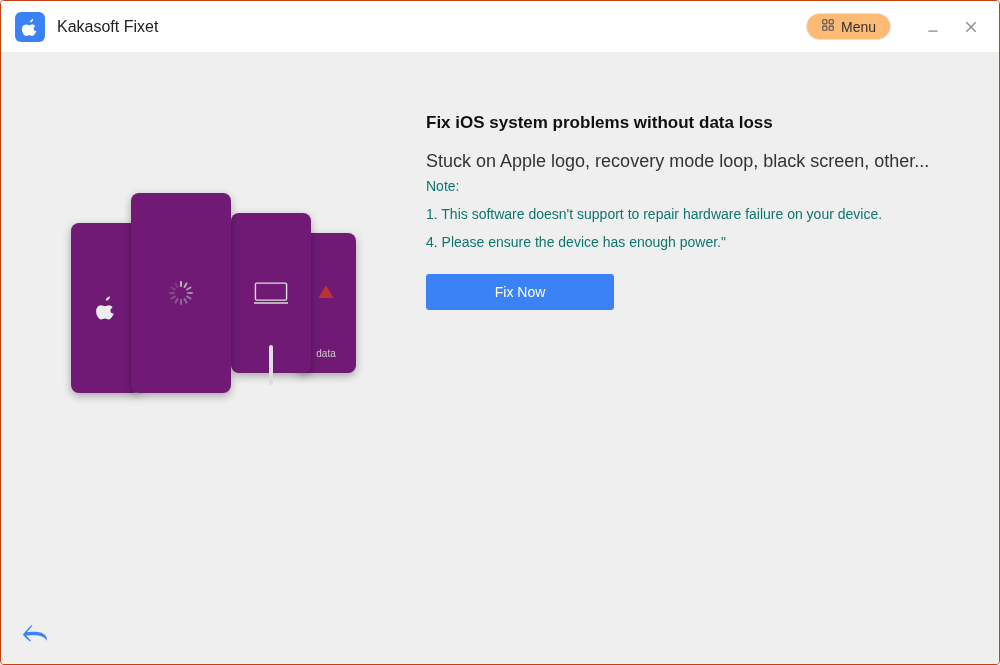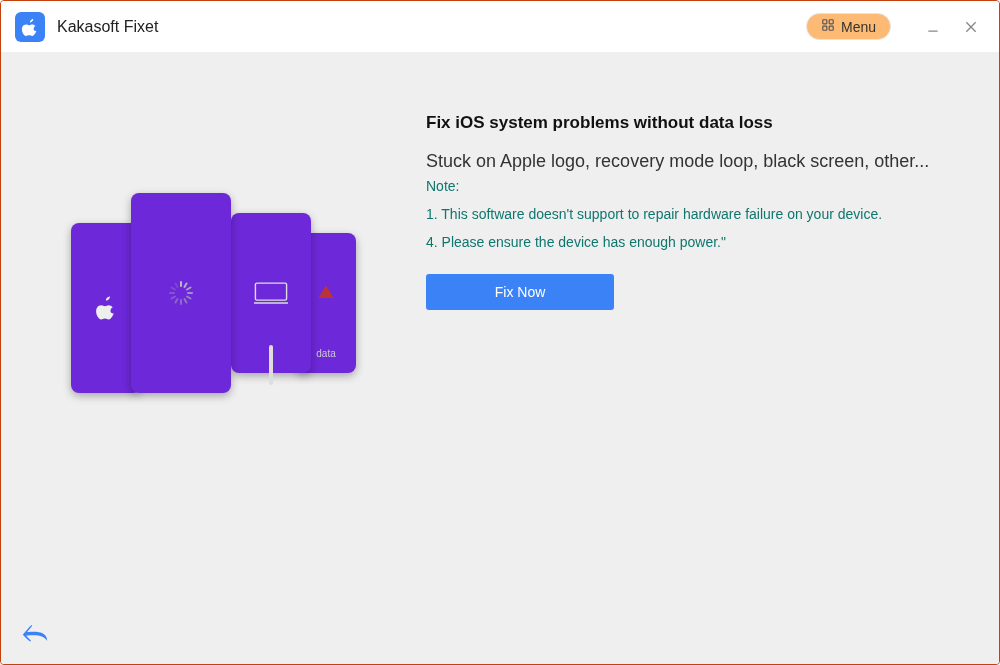--- a/index.html
+++ b/index.html
@@ -64,21 +64,21 @@
     margin-top:18px;
     width:188px; height:36px;
     background:#3b82f6; color:#fff;
     display:flex; align-items:center; justify-content:center;
     font-size:14px; border-radius:3px; cursor:pointer;
     border:none;
   }
   
   .fan { position:relative; width:300px; height:260px; margin-left:10px;}
   .card {
-    position:absolute; background:#6d28d9; border-radius:8px;
+    position:absolute; background:#701a75; border-radius:8px;
     box-shadow:0 3px 8px rgba(0,0,0,0.3);
     display:flex; align-items:center; justify-content:center;
     color:#bbb; flex-direction:column;
   }
   .card0 { width:70px; height:170px; left:0; top:30px; }
   .card1 { width:100px; height:200px; left:60px; top:0; z-index:5; }
   .card2 { width:80px; height:160px; left:160px; top:20px; z-index:3;}
   .card3 { width:60px; height:140px; left:225px; top:40px; z-index:2;}
   .spinner {
     width:24px; height:24px; position:relative;

